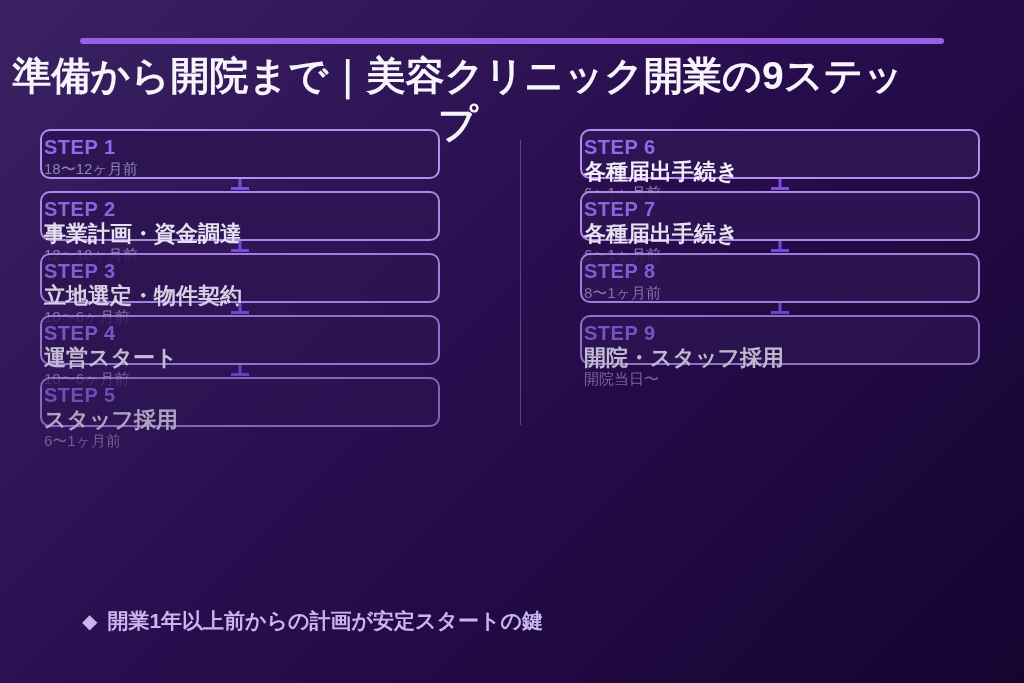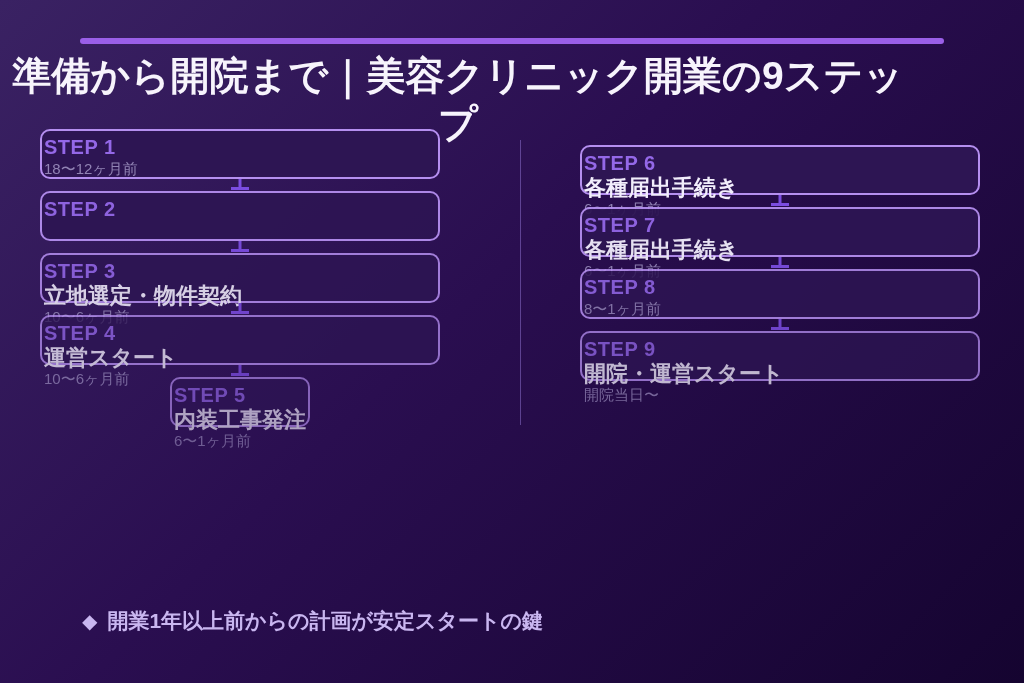--- a/index.html
+++ b/index.html
@@ -29,27 +29,27 @@
     text-align:center;color:#f7f4fc;font-weight:bold;
     font-size:39px;line-height:1.22;margin-left:8px;
   }
   .page-title span{display:inline-block;max-width:900px;line-break:anywhere;overflow-wrap:anywhere;}
   .divider{
     position:absolute;left:520px;top:140px;width:1px;height:285px;
     background:var(--divider);
   }
   .col{position:absolute;top:129px;width:400px;display:flex;flex-direction:column;}
   .col-left{left:40px;}
-  .col-right{left:580px;margin-top:16px;}
+  .col-right{left:580px;}
   .step-wrap{display:flex;flex-direction:column;}
   .step-wrap:nth-child(1){opacity:1;}
   .step-wrap:nth-child(2){opacity:.94;border-radius:6px;}
   .step-wrap:nth-child(3){opacity:.86;}
   .step-wrap:nth-child(4){opacity:.76;}
-  .step-wrap:nth-child(5){opacity:.66;align-items:center;}
+  .step-wrap:nth-child(5){opacity:.66;}
   .step-box{
     height:50px;border:2px solid var(--box-border);border-radius:10px;
     background:var(--box-fill);
     display:flex;align-items:flex-start;padding:3px 2px;flex-direction:column;
   }
   .step-label{
     color:var(--step-label);font-weight:bold;font-size:20px;line-height:25px;
     width:75px;flex:none;padding-top:1px;letter-spacing:.5px;
   }
   .step-text{display:flex;flex-direction:column;}
@@ -86,20 +86,24 @@
       <span class="step-label">STEP 1</span>
       <div class="step-text">
         <div class="step-period">18〜12ヶ月前</div>
       </div>
     </div>
     <div class="connector"></div>
   </div>
   <div class="step-wrap">
     <div class="step-box">
       <span class="step-label">STEP 2</span>
+      <div class="step-text">
+        <div class="step-title">事業計画・資金調達</div>
+        <div class="step-period">12〜10ヶ月前</div>
+      </div>
     </div>
     <div class="connector"></div>
   </div>
   <div class="step-wrap">
     <div class="step-box">
       <span class="step-label">STEP 3</span>
       <div class="step-text">
         <div class="step-title">立地選定・物件契約</div>
         <div class="step-period">10〜6ヶ月前</div>
       </div>
@@ -113,21 +117,21 @@
         <div class="step-title">運営スタート</div>
         <div class="step-period">10〜6ヶ月前</div>
       </div>
     </div>
     <div class="connector"></div>
   </div>
   <div class="step-wrap">
     <div class="step-box">
       <span class="step-label">STEP 5</span>
       <div class="step-text">
-        <div class="step-title">内装工事発注</div>
+        <div class="step-title">スタッフ採用</div>
         <div class="step-period">6〜1ヶ月前</div>
       </div>
     </div>
   </div>
 </div>
 
 <div class="col col-right">
   <div class="step-wrap">
     <div class="step-box">
       <span class="step-label">STEP 6</span>
@@ -154,21 +158,21 @@
       <div class="step-text">
         <div class="step-period">8〜1ヶ月前</div>
       </div>
     </div>
     <div class="connector"></div>
   </div>
   <div class="step-wrap">
     <div class="step-box">
       <span class="step-label">STEP 9</span>
       <div class="step-text">
-        <div class="step-title">開院・運営スタート</div>
+        <div class="step-title">開院・スタッフ採用</div>
         <div class="step-period">開院当日〜</div>
       </div>
     </div>
   </div>
 </div>
 
 <div class="footer-note">
   <span class="diamond">◆</span>
   <span>開業1年以上前からの計画が安定スタートの鍵</span>
 </div>

